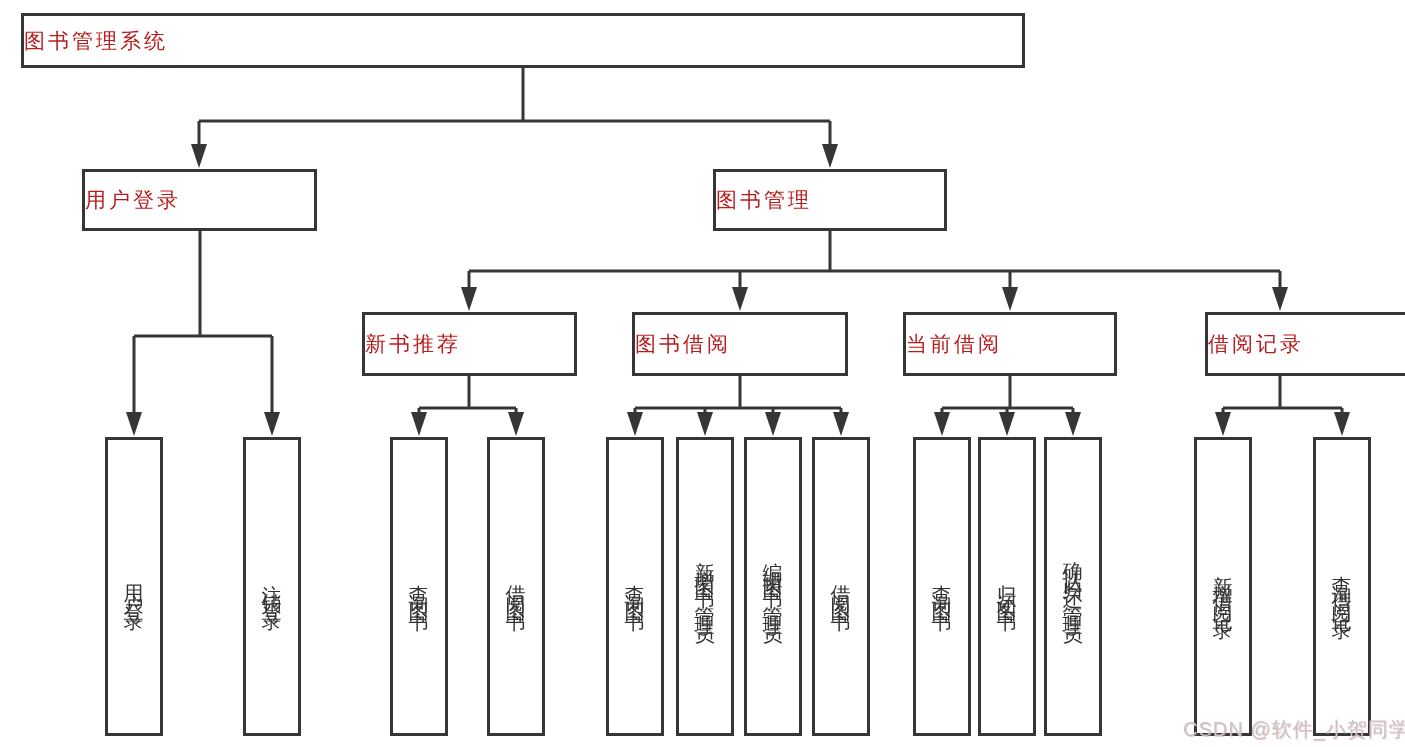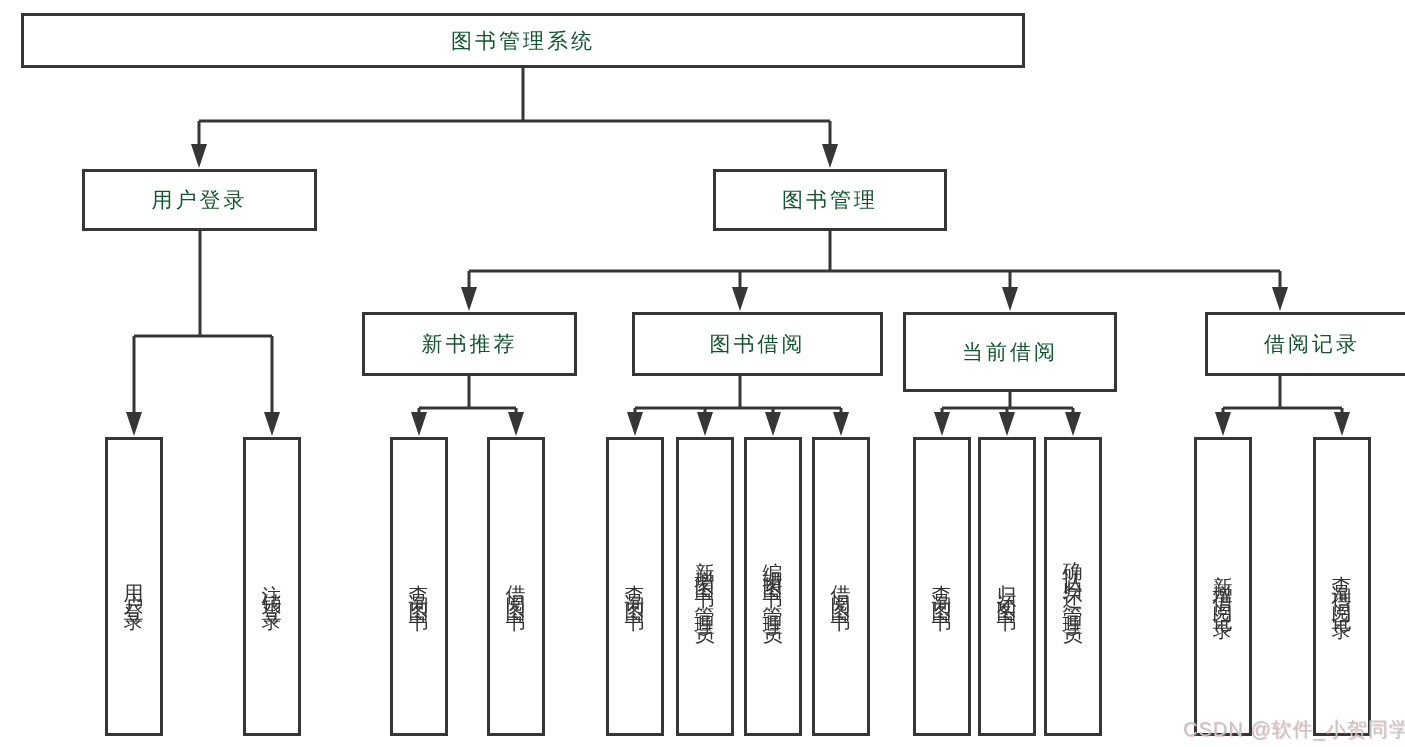--- a/index.html
+++ b/index.html
@@ -22,24 +22,23 @@
     width: 1405px;
     height: 747px;
   }
   .hbox {
     position: absolute;
     box-sizing: border-box;
     border: 3px solid #363636;
     background: #ffffff;
     display: flex;
     align-items: center;
-    justify-content: center;
     font-size: 21px;
     letter-spacing: 3px;
-    color: #14532d;
+    color: #b91c1c;
     white-space: nowrap;
   }
   .leaf {
     position: absolute;
     top: 437px;
     width: 58px;
     height: 299px;
     box-sizing: border-box;
     border: 3px solid #363636;
     background: #ffffff;
@@ -52,22 +51,22 @@
     text-orientation: mixed;
     font-size: 20px;
     letter-spacing: 9px;
     line-height: 1;
     color: #333333;
   }
   .root-box   { left: 21px;   top: 13px;  width: 1004px; height: 55px; }
   .l1-login   { left: 82px;   top: 169px; width: 235px;  height: 62px; }
   .l1-mgmt    { left: 713px;  top: 169px; width: 234px;  height: 62px; }
   .l2-recommend { left: 362px;  top: 312px; width: 215px; height: 64px; }
-  .l2-borrow    { left: 632px;  top: 312px; width: 251px; height: 64px; }
-  .l2-current   { left: 903px;  top: 312px; width: 214px; height: 80px; }
+  .l2-borrow    { left: 632px;  top: 312px; width: 216px; height: 64px; }
+  .l2-current   { left: 903px;  top: 312px; width: 214px; height: 64px; }
   .l2-records   { left: 1173px; top: 312px; width: 214px; height: 64px; margin-left: 32px; }
   .leaf-1  { left: 105px;  }
   .leaf-2  { left: 243px;  }
   .leaf-3  { left: 390px;  }
   .leaf-4  { left: 487px;  }
   .leaf-5  { left: 606px;  }
   .leaf-6  { left: 676px;  }
   .leaf-7  { left: 744px;  }
   .leaf-8  { left: 812px;  }
   .leaf-9  { left: 913px;  }

